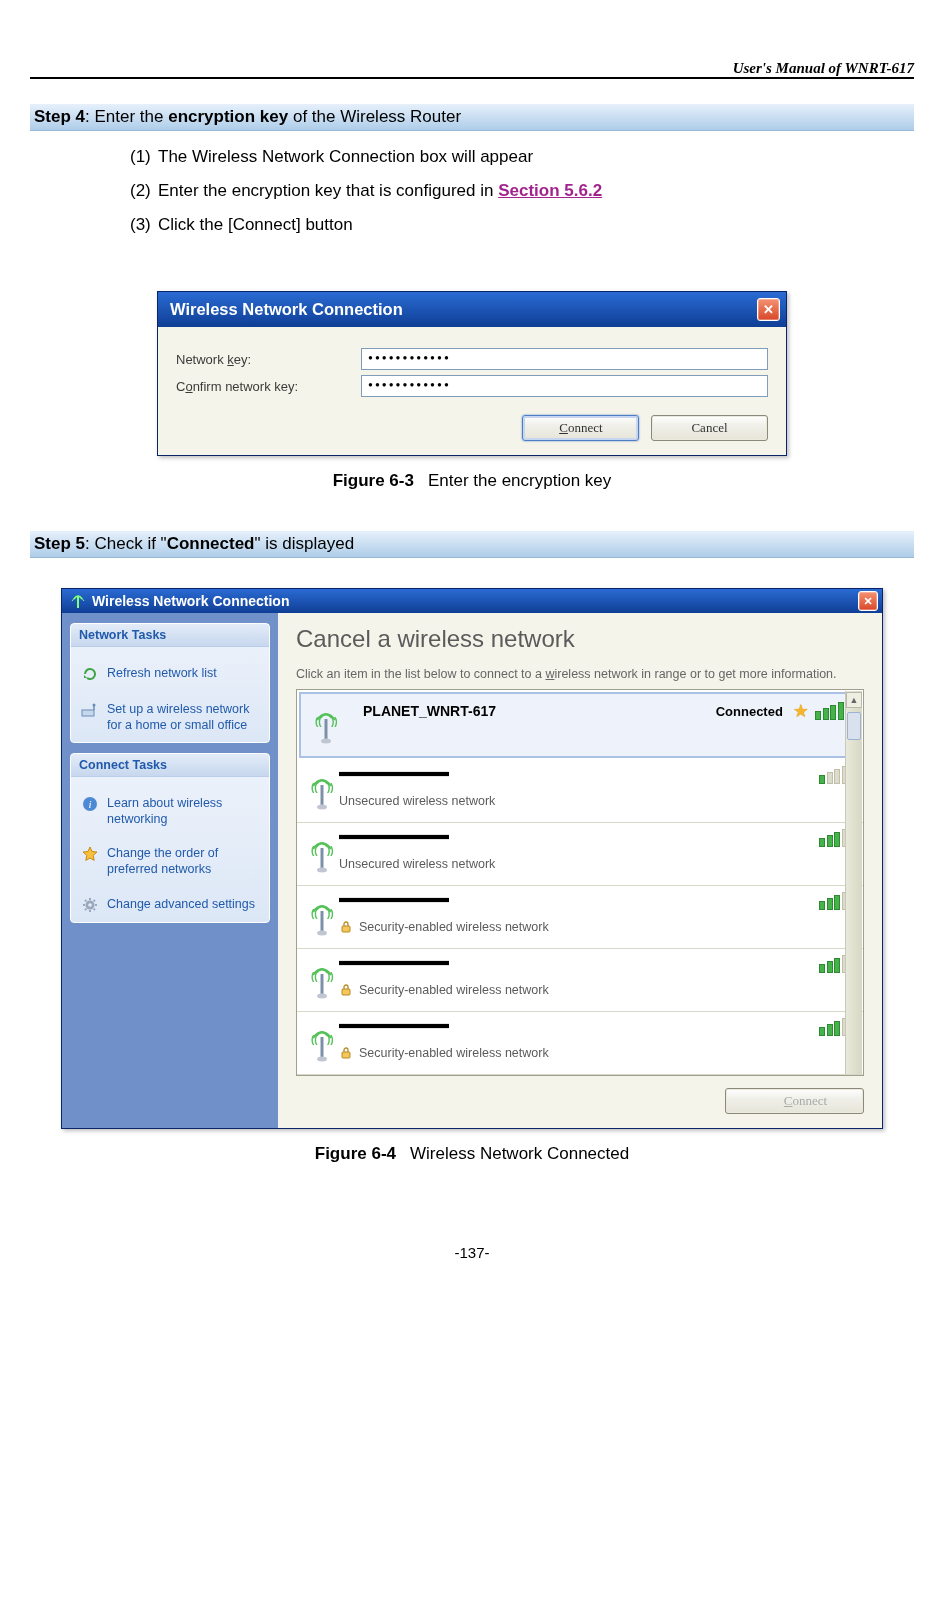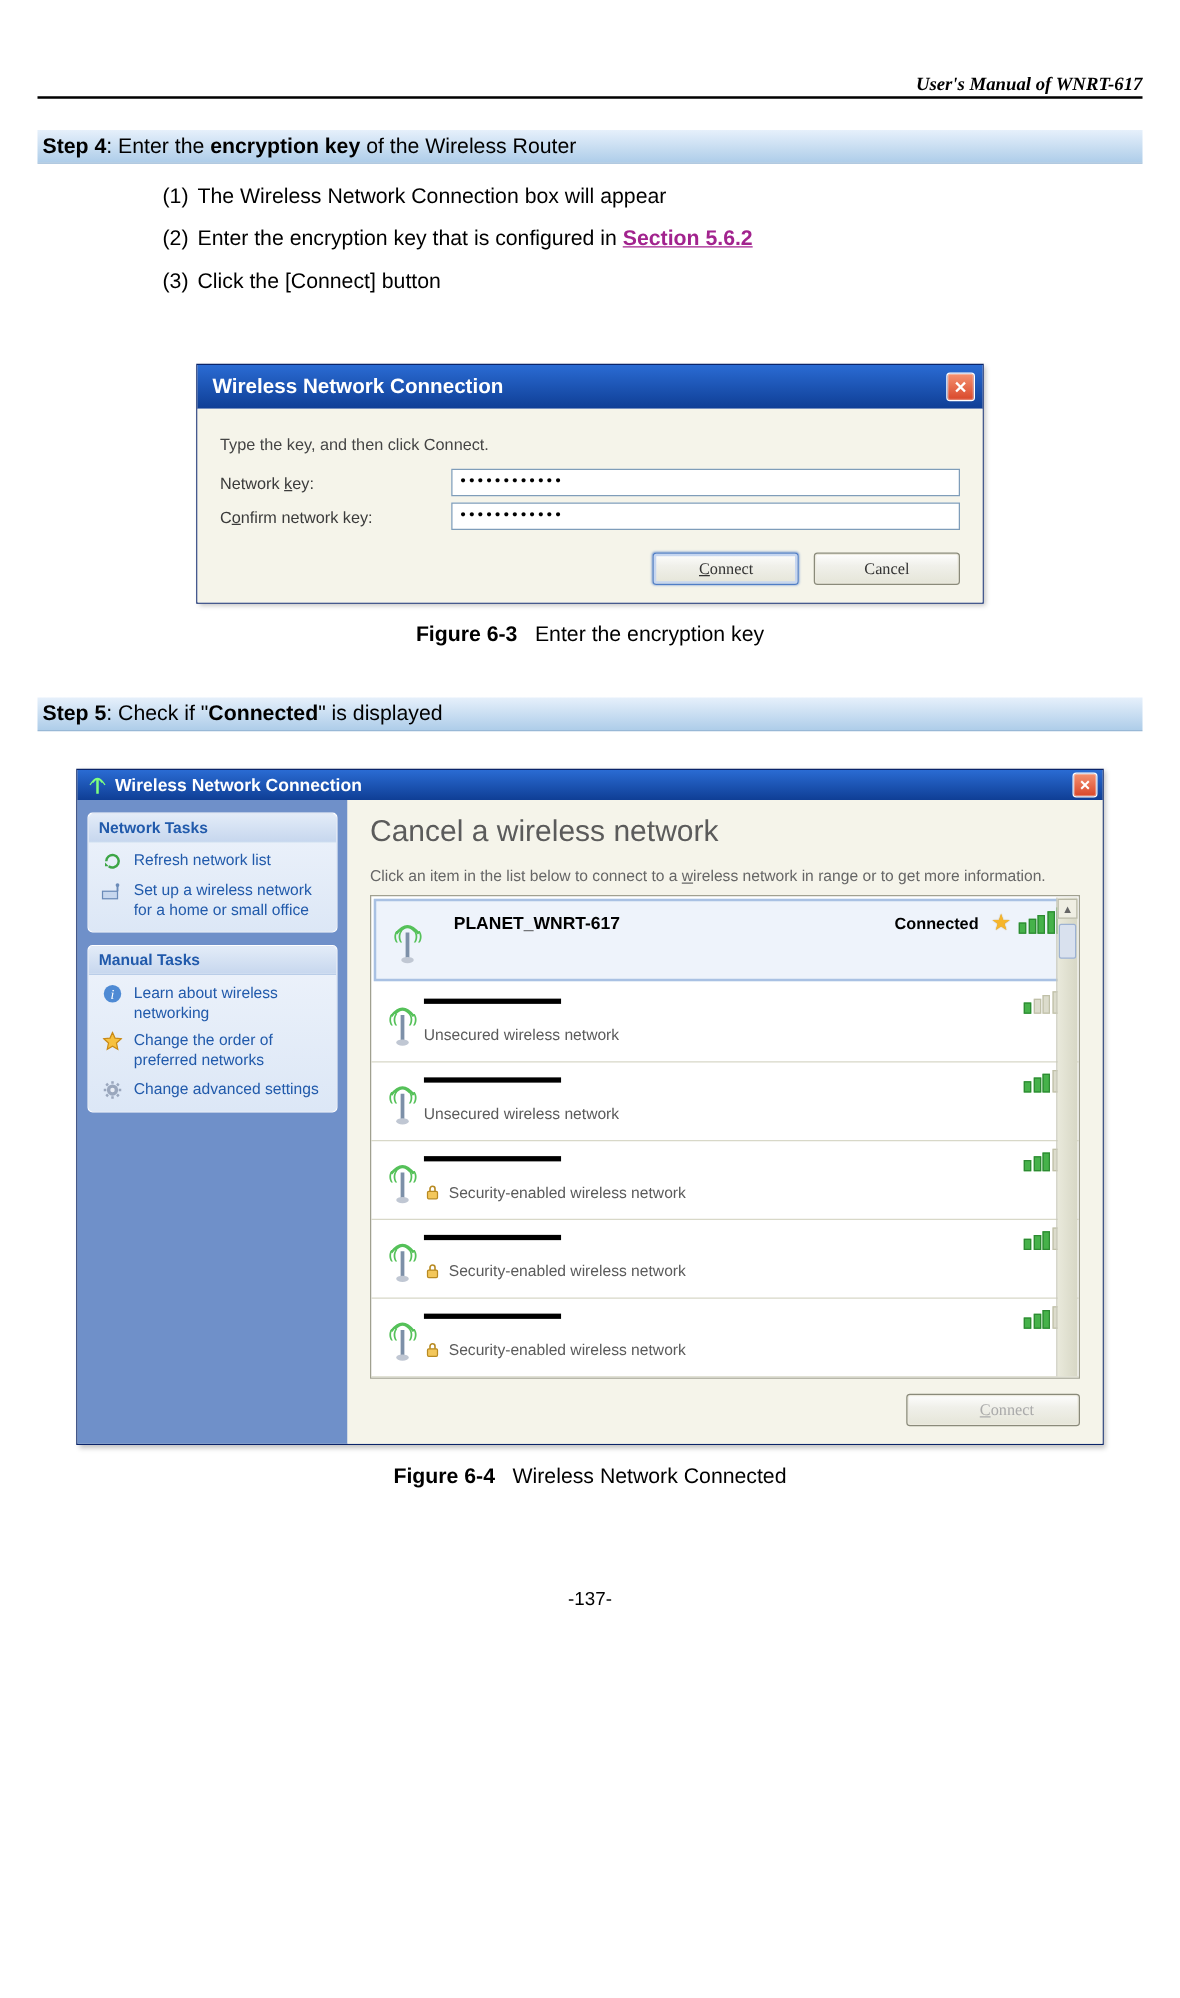--- a/index.html
+++ b/index.html
@@ -127,21 +127,21 @@
     border-radius: 4px 4px 0 0;
     padding: 4px 8px;
     font-size: 12.5px;
     font-weight: bold;
     color: #215aab;
     border-bottom: 1px solid #b9cde8;
   }
   .task-item {
     display: flex; align-items: flex-start; gap: 8px;
     padding: 6px 8px 0 10px;
-    color: #215aab; font-size: 12.5px; line-height: 1.3;
+    color: #215aab; font-size: 12.5px; line-height: 1.3; margin-top: 12px;
   }
   .task-item .ticon { width:18px; height:18px; flex:none; display:inline-flex; align-items:center; justify-content:center; }
   .choose-h1 { font-family: Arial; font-size: 24px; color: #5b5b5b; margin: 0 0 14px 0; font-weight: normal; }
   .choose-sub { color: #666; font-size: 12.5px; margin-bottom: 8px; }
   .netlist {
     border: 1px solid #a0a090;
     background: #fff;
     padding: 0;
     position: relative;
   }
@@ -194,21 +194,20 @@
   <p><span class="num">(2)</span><span>Enter the encryption key that is configured in </span><a class="link">Section 5.6.2</a></p>
   <p><span class="num">(3)</span><span>Click the [Connect] button</span></p>
 </div>
 
 <div class="dlg1-outer">
   <div class="dlg1-title">
     <span>Wireless Network Connection</span>
     <span class="close-x">✕</span>
   </div>
   <div class="dlg1-body">
-    <p>Type the key, and then click Connect.</p>
     <div class="dlg1-row">
       <span class="lbl"><span>Network </span><u>k</u><span>ey:</span></span>
       <input class="dlg1-input" value="••••••••••••" style="">
     </div>
     <div class="dlg1-row">
       <span class="lbl"><span>C</span><u>o</u><span>nfirm network key:</span></span>
       <input class="dlg1-input" value="••••••••••••" style="">
     </div>
     <div class="dlg1-buttons">
       <span class="xp-btn primary"><u>C</u><span>onnect</span></span>
@@ -254,21 +253,21 @@
               <svg width="18" height="16" viewBox="0 0 18 16">
                 <rect x="1" y="8" width="12" height="6" fill="#c7d7ee" stroke="#6b8bb8"></rect>
                 <path d="M13 8 L13 3" stroke="#6b8bb8" stroke-width="1.5"></path>
                 <circle cx="13" cy="3" r="1.5" fill="#6b8bb8"></circle>
               </svg>
             </span>
           <span>Set up a wireless network for a home or small office</span>
         </div>
       </div>
       <div class="task-box">
-        <div class="task-head">Manual Tasks</div>
+        <div class="task-head">Connect Tasks</div>
         <div class="task-item">
           <span class="ticon">
               <svg width="16" height="16" viewBox="0 0 16 16">
                 <circle cx="8" cy="8" r="7" fill="#4e8ad4"></circle>
                 <text x="8" y="12" font-size="11" fill="#fff" font-family="Georgia" font-style="italic" text-anchor="middle">i</text>
               </svg>
             </span>
           <span>Learn about wireless networking</span>
         </div>
         <div class="task-item">

